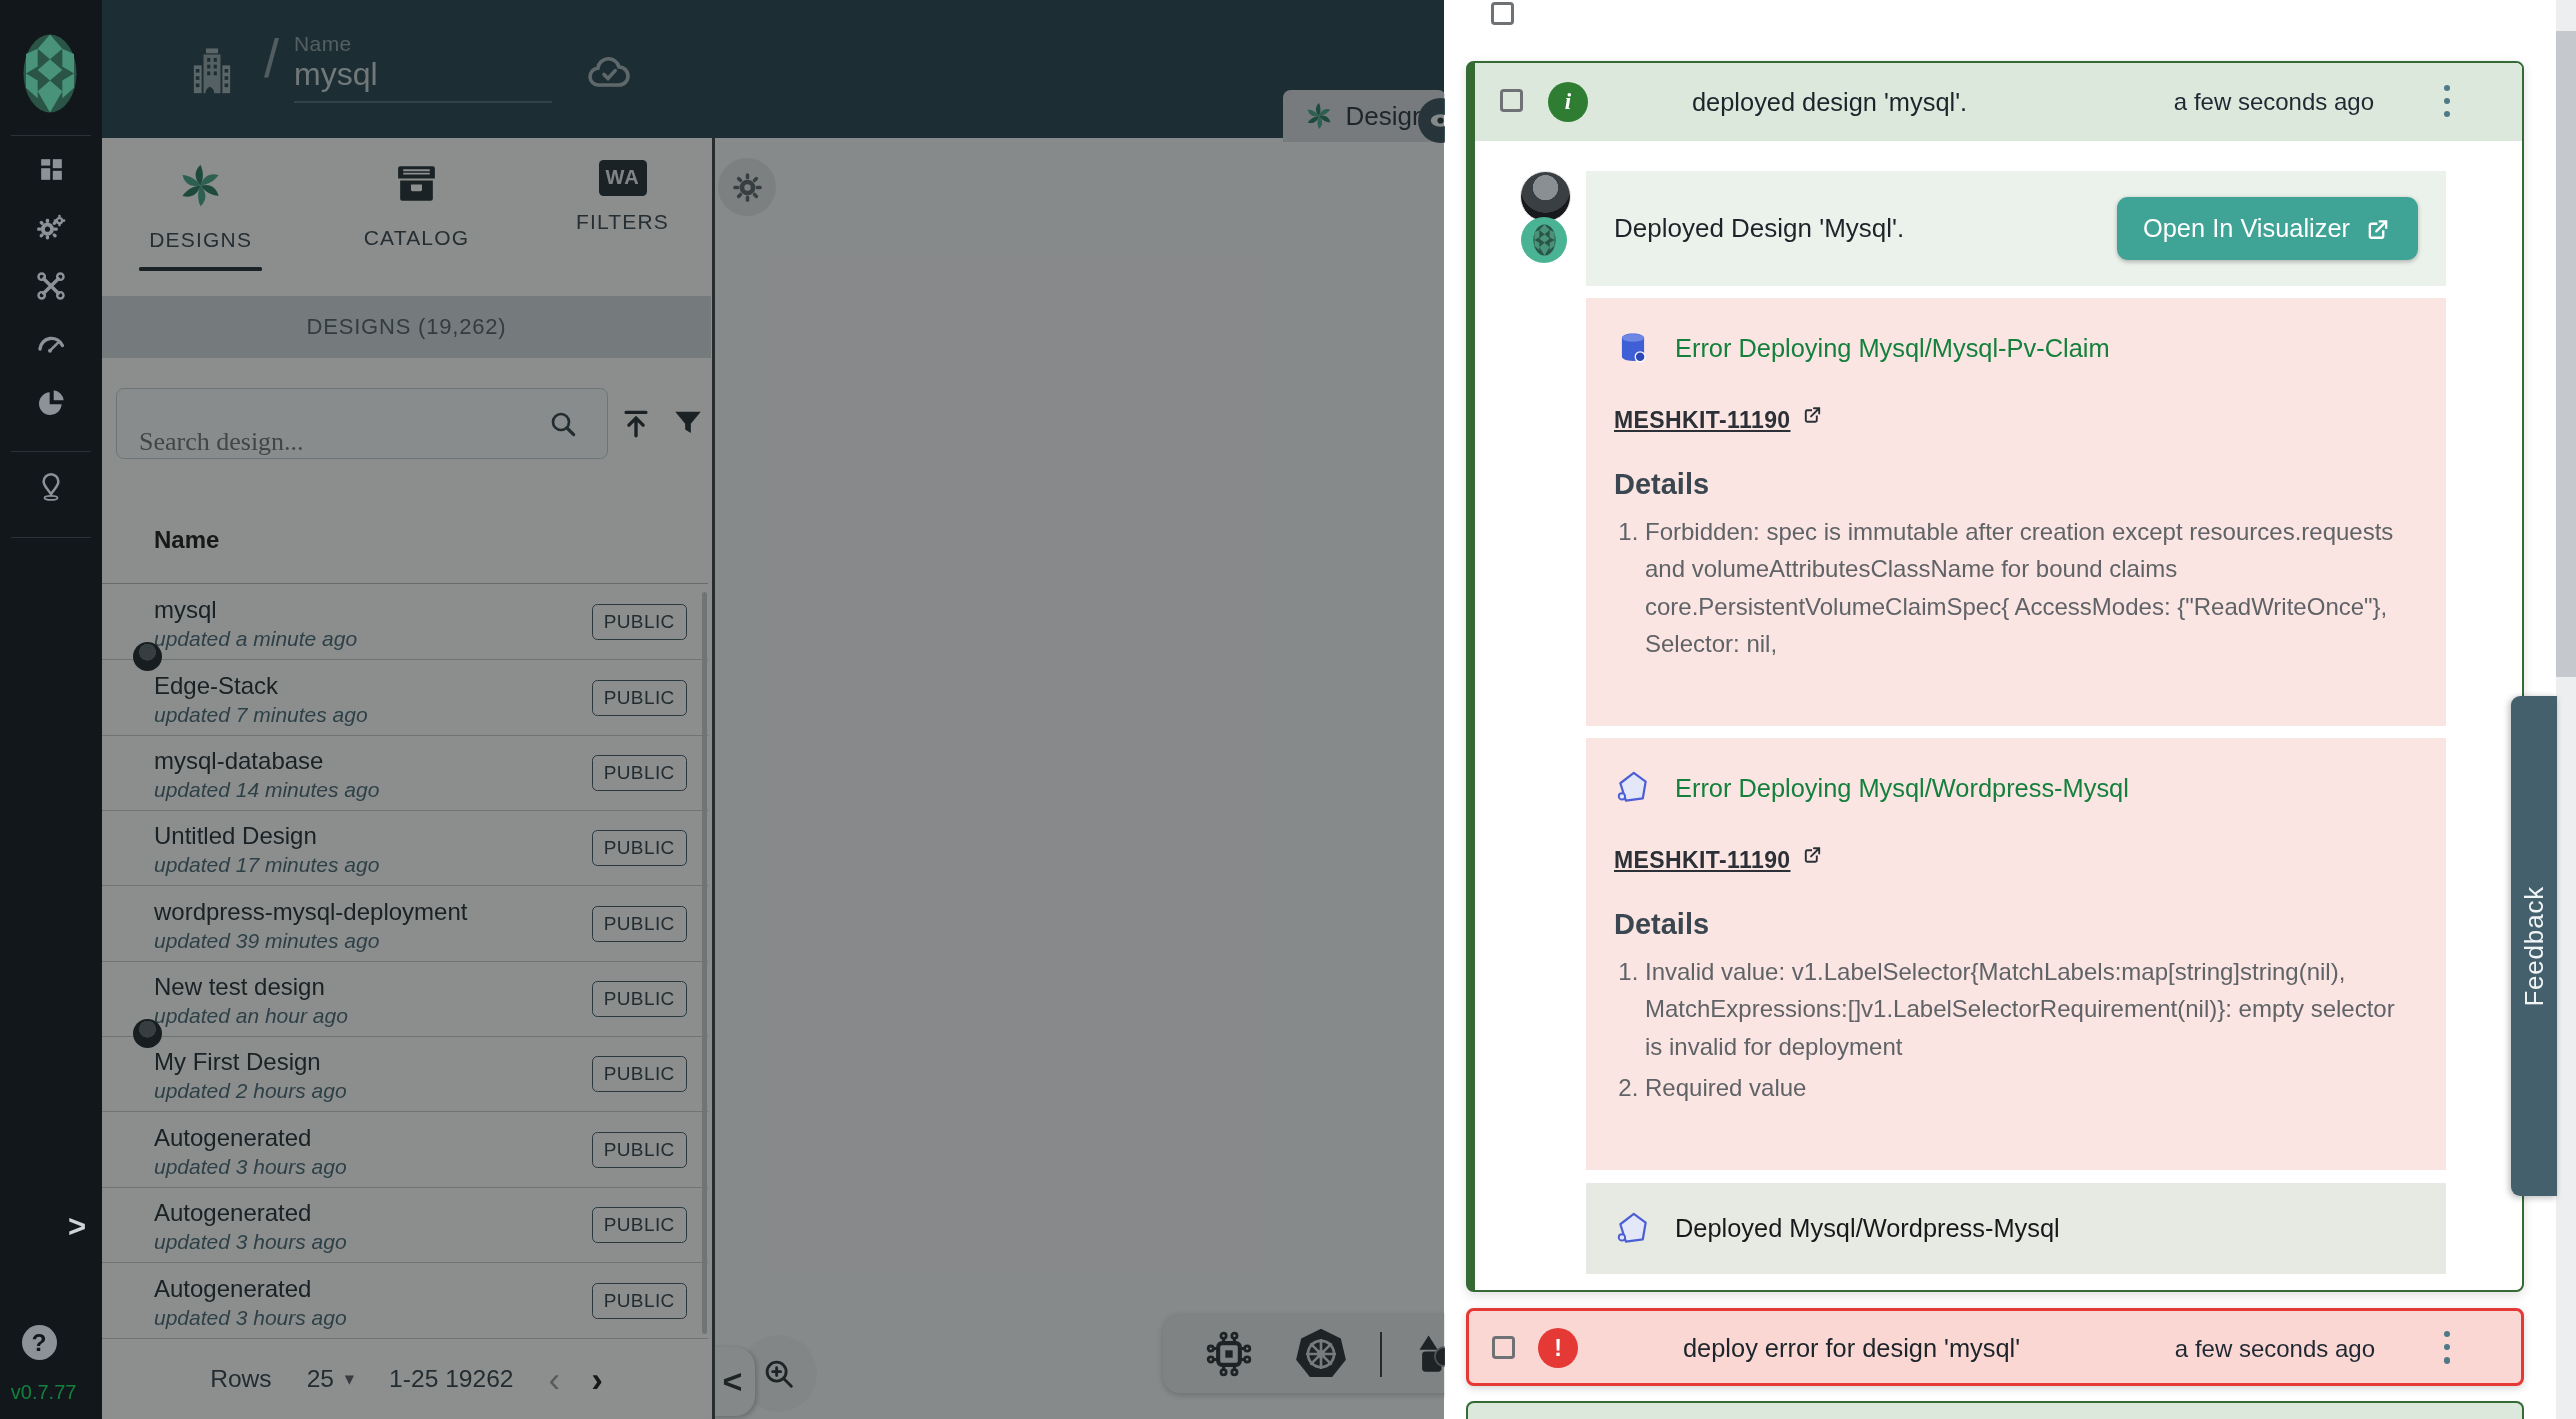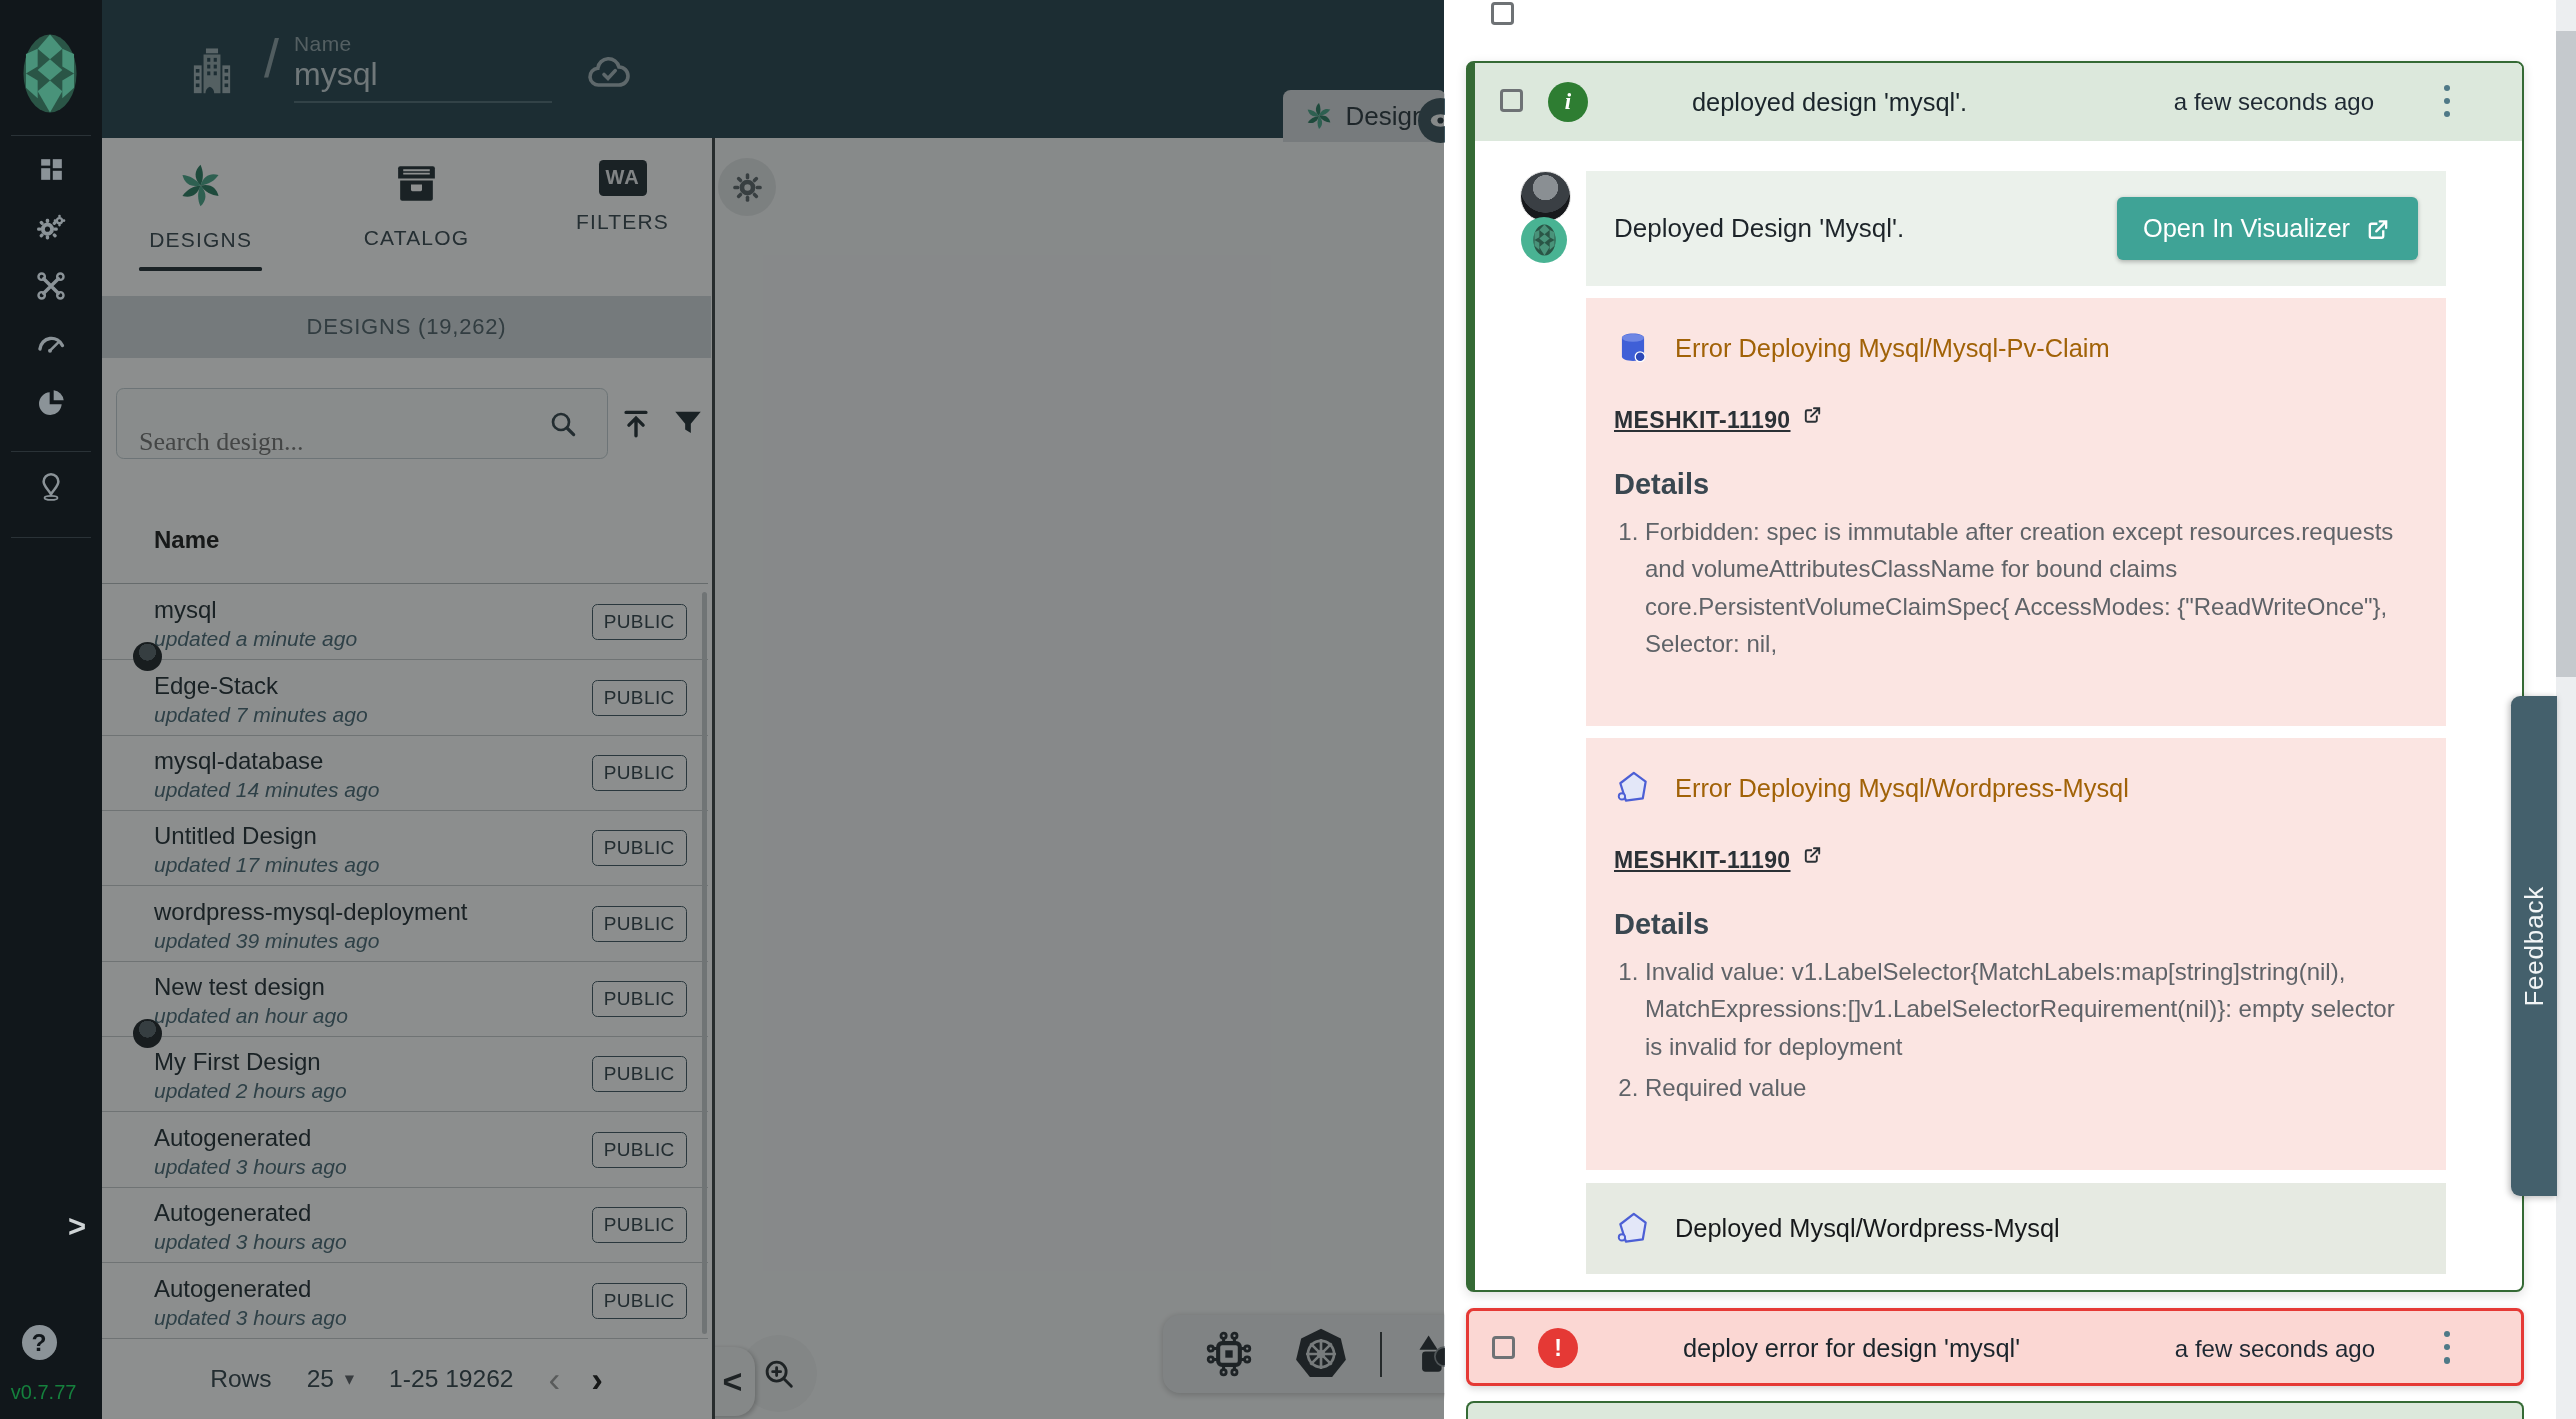--- a/index.html
+++ b/index.html
@@ -42,28 +42,28 @@
   .chk{width:23px;height:23px;border:3.1px solid #6e7275;border-radius:3.8px;box-sizing:border-box;background:transparent;}
   .badge-circle{width:40px;height:40px;border-radius:50%;display:flex;align-items:center;justify-content:center;color:#fff;font-weight:bold;font-size:23px;}
   .kebab{display:flex;flex-direction:column;gap:7px;align-items:center;}
   .kebab i{width:6.2px;height:6.2px;border-radius:50%;background:#4f7987;display:block;}
   .card-title{font-size:25.4px;color:#1b252b;}
   .card-time{font-size:24px;color:#1f2933;}
   #gcard{left:21px;top:61px;width:1058px;height:1231px;border:2.3px solid #356a35;border-left:9.2px solid #356a35;border-radius:7.7px;background:#fff;box-sizing:border-box;overflow:hidden;box-shadow:0 3.1px 10.8px rgba(0,0,0,.12);}
   #gcard-head{left:0;top:0;right:0;height:78px;background:#dce8dc;}
   .sect{left:111px;width:860px;box-sizing:border-box;}
   .errsect{background:#fbe5e2;padding:31px 28px;}
-  .err-title{font-size:25.4px;color:#a16207;}
+  .err-title{font-size:25.4px;color:#15803d;}
   .err-link{font-size:23px;font-weight:bold;color:#2b3136;text-decoration:underline;letter-spacing:0.4px;}
   .details-h{font-size:29px;font-weight:bold;color:#3a4750;margin:34px 0 12.3px 0;}
   .err-list{margin:0;padding-left:31px;font-size:24px;color:#5f6368;line-height:1.55;}
   .err-list li{margin-bottom:4.6px;}
   .avatar-photo{width:49px;height:49px;border-radius:50%;background:radial-gradient(circle at 50% 32%,#8a8f93 0 30%,#3a3f44 31% 60%,#17191c 61%);border:1.5px solid #e0e0e0;}
   .avatar-mesh{width:46px;height:46px;border-radius:50%;background:#49b393;display:flex;align-items:center;justify-content:center;}
-  #vbtn{display:flex;align-items:center;gap:14px;background:#3fa396;color:#fff;font-size:25.4px;border:none;border-radius:6px;padding:17px 26px;box-shadow:0 1.5px 4.6px rgba(0,0,0,.25);}
+  #vbtn{display:flex;align-items:center;gap:14px;background:#3fa396;color:#fff;font-size:25.4px;border:none;border-radius:11px;padding:17px 26px;box-shadow:0 1.5px 4.6px rgba(0,0,0,.25);}
   #rcard{left:21px;top:1308px;width:1058px;height:78px;border:3.1px solid #e53935;border-radius:7.7px;background:#fbd7d3;box-sizing:border-box;box-shadow:0 2.3px 7.7px rgba(0,0,0,.15);}
   #nextcard{left:21px;top:1401px;width:1058px;height:17.7px;border:2.3px solid #356a35;border-bottom:none;border-radius:7.7px 7.7px 0 0;background:#dce8dc;box-sizing:border-box;}
   #feedback{left:1066px;top:696px;width:46px;height:500px;background:#44606c;border-radius:9.2px 0 0 9.2px;display:flex;align-items:center;justify-content:center;z-index:55;box-shadow:-1.5px 1.5px 6.2px rgba(0,0,0,.25);}
   #feedback span{writing-mode:vertical-rl;transform:rotate(180deg);color:#f2f5f6;font-size:26px;letter-spacing:0.8px;}
   #scrolltrack{left:1111px;top:0;width:21px;height:1419px;background:#eceef0;}
   #scrollthumb{left:1111px;top:31px;width:21px;height:646px;background:#c5c9cd;}
   .rowflex{display:flex;align-items:center;}
 </style>
 </head>
 <body>

